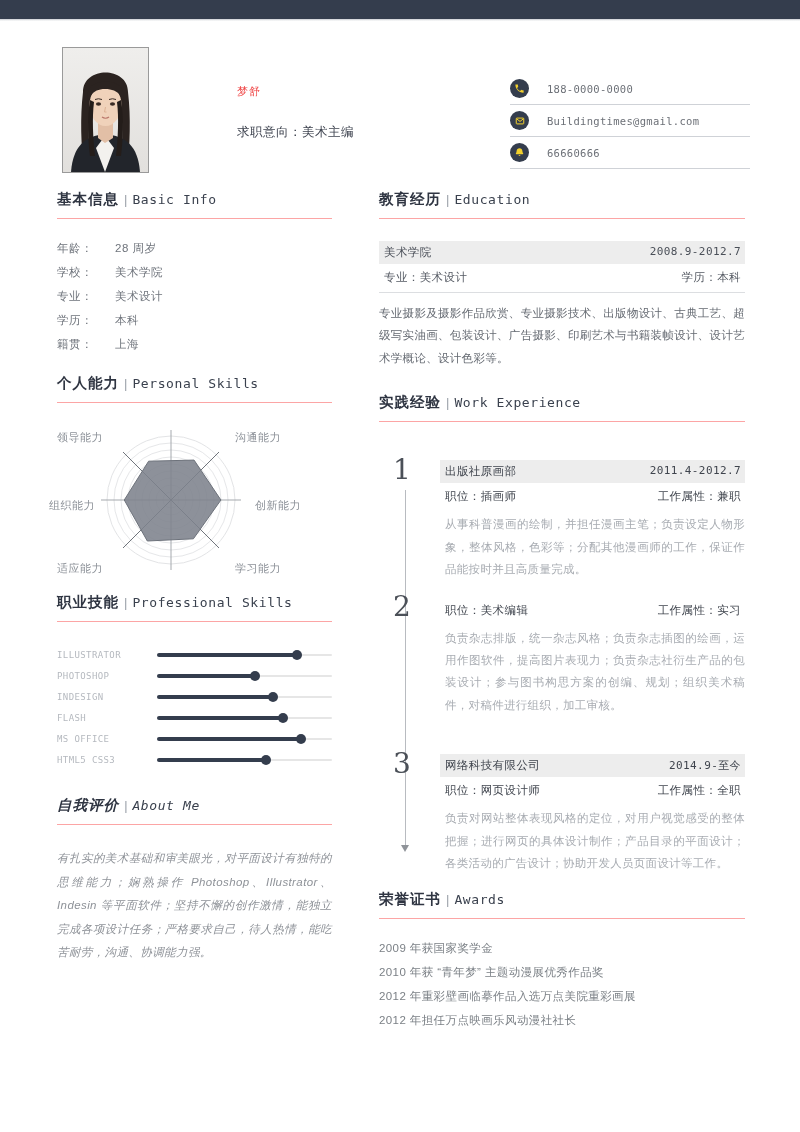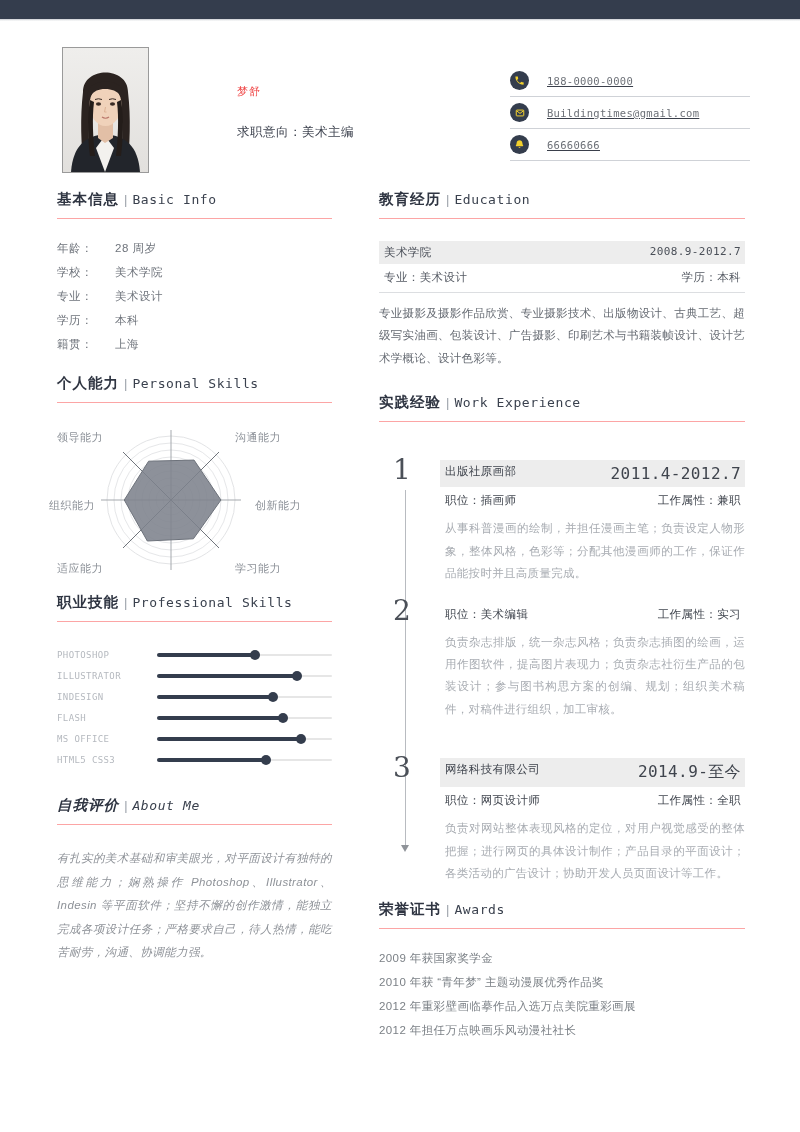--- a/index.html
+++ b/index.html
@@ -57,23 +57,22 @@
     position: absolute;
     left: 237px; top: 103px;
     font-size: 12.5px;
     color: #3f4450;
     letter-spacing: 0.5px;
   }
 
   
   .contact {
     position: absolute;
-    left: 510px; top: 44px;
+    left: 510px; top: 52px;
     width: 240px;
-    text-decoration: underline;
   }
   .contact-row {
     position: relative;
     height: 31px;
     border-bottom: 1px solid #cfd2d7;
     display: flex;
     align-items: center;
   }
   .cicon {
     width: 19px; height: 19px;
@@ -273,21 +272,21 @@
   .job-top {
     display: flex;
     justify-content: space-between;
     background: #ededed;
     padding: 4px 4px 4px 5px;
     font-size: 11.5px;
     color: #3f444d;
     letter-spacing: 0.4px;
     margin-top: 38px;
   }
-  .job-top .right { font-family:"DejaVu Sans Mono", monospace; font-size:16px; }
+  .job-top .right { font-family:"DejaVu Sans Mono", monospace; font-size:11px; }
   .job-sub {
     display: flex;
     justify-content: space-between;
     padding: 6px 4px 7px 5px;
     font-size: 11.5px;
     color: #41464f;
     letter-spacing: 0.4px;
   }
   .job-desc {
     margin-top: 2px;
@@ -452,33 +451,33 @@
       <span class="radar-label" style="left:178px;top:144px;">学习能力</span>
     </div>
   </div>
 
   <div style="margin-top:10px;">
     <div class="sec-head">
       <span class="sec-cn">职业技能</span><span class="sec-sep">|</span><span class="sec-en">Professional Skills</span>
     </div>
     <div class="skills" id="skill-list">
         <div class="skill-row">
+          <span class="skill-name">ILLUSTRATOR</span>
+          <div class="skill-track">
+            <div class="skill-bg"></div>
+            <div class="skill-fill" style="width: 80%;"></div>
+            <div class="skill-dot" style="left: 80%;"></div>
+          </div>
+        </div>
+        <div class="skill-row">
           <span class="skill-name">PHOTOSHOP</span>
           <div class="skill-track">
             <div class="skill-bg"></div>
             <div class="skill-fill" style="width: 56%;"></div>
             <div class="skill-dot" style="left: 56%;"></div>
-          </div>
-        </div>
-        <div class="skill-row">
-          <span class="skill-name">ILLUSTRATOR</span>
-          <div class="skill-track">
-            <div class="skill-bg"></div>
-            <div class="skill-fill" style="width: 80%;"></div>
-            <div class="skill-dot" style="left: 80%;"></div>
           </div>
         </div>
         <div class="skill-row">
           <span class="skill-name">INDESIGN</span>
           <div class="skill-track">
             <div class="skill-bg"></div>
             <div class="skill-fill" style="width: 66%;"></div>
             <div class="skill-dot" style="left: 66%;"></div>
           </div>
         </div>

